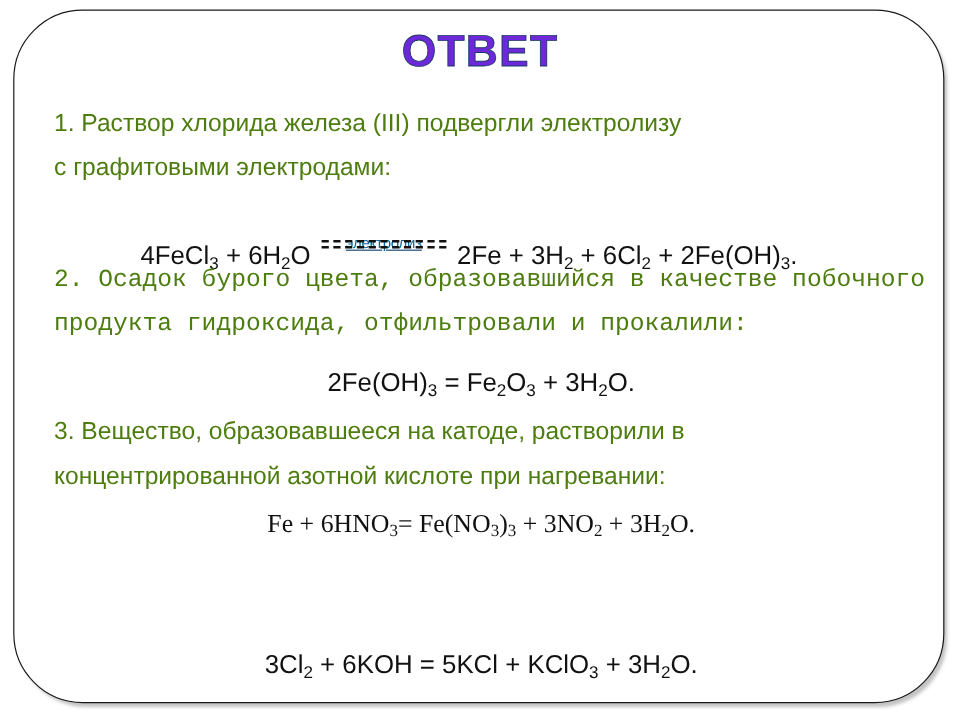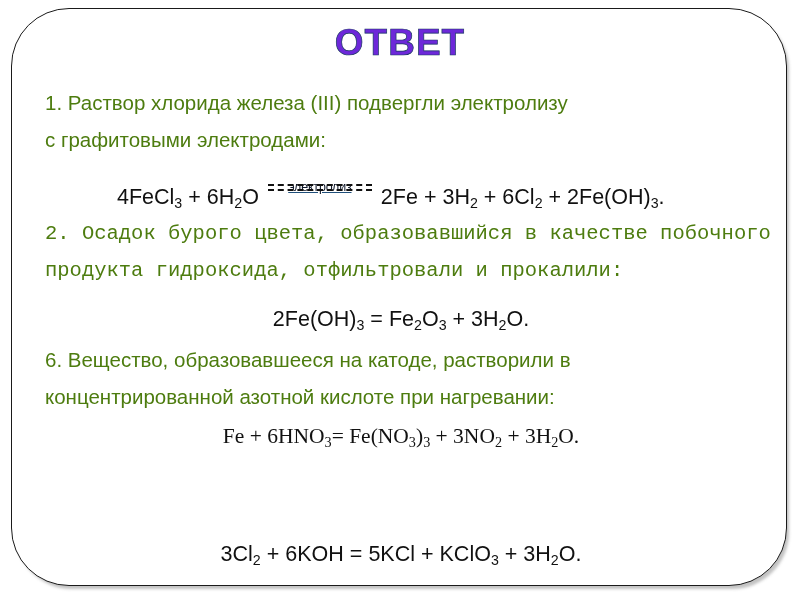--- a/index.html
+++ b/index.html
@@ -84,21 +84,21 @@
     vertical-align: baseline;
     margin: 0 3px;
   }
   .rxn-arrow .cond {
     position: absolute;
     left: 0;
     top: -15px;
     width: 104px;
     text-align: center;
     font-size: 12.5px;
-    color: #0f172a;
+    color: #0369a1;
     text-decoration: underline;
     text-decoration-color: #1f4e79;
     text-underline-offset: 1px;
     letter-spacing: -0.2px;
   }
   .rxn-arrow .bar1 {
     position: absolute;
     left: 0;
     top: 1px;
     width: 104px;
@@ -121,21 +121,21 @@
 
   <div id="content">
 
     <div id="title">ОТВЕТ</div>
 
     <div class="body-block" style="top:84px;">
       <div class="para">1. Раствор хлорида железа (III) подвергли электролизу</div>
       <div class="para">с графитовыми электродами:</div>
     </div>
 
-    <div class="body-block" style="top:178px;">
+    <div class="body-block" style="top:194px;">
       <div class="eq eq-left">
         <span>4FeCl</span><sub>3</sub>
         <span>+</span>
         <span>6H</span><sub>2</sub><span>O</span>
         <span class="rxn-arrow">
           <span class="cond">электролиз</span>
           <span class="bar1"></span>
           <span class="bar2"></span>
         </span>
         <span>2Fe</span>
@@ -157,21 +157,21 @@
       <div class="eq">
         <span>2Fe(OH)</span><sub>3</sub>
         <span>=</span>
         <span>Fe</span><sub>2</sub><span>O</span><sub>3</sub>
         <span>+</span>
         <span>3H</span><sub>2</sub><span>O</span><span>.</span>
       </div>
     </div>
 
     <div class="body-block" style="top:341px;">
-      <div class="para">6. Вещество, образовавшееся на катоде, растворили в</div>
+      <div class="para">3. Вещество, образовавшееся на катоде, растворили в</div>
       <div class="para">концентрированной азотной кислоте при нагревании:</div>
     </div>
 
     <div class="body-block" style="top:417px;font-family:Liberation Serif, serif;">
       <div class="eq">
         <span>Fe</span>
         <span>+</span>
         <span>6HNO</span><sub>3</sub><span>=</span>
         <span>Fe(NO</span><sub>3</sub><span>)</span><sub>3</sub>
         <span>+</span>

